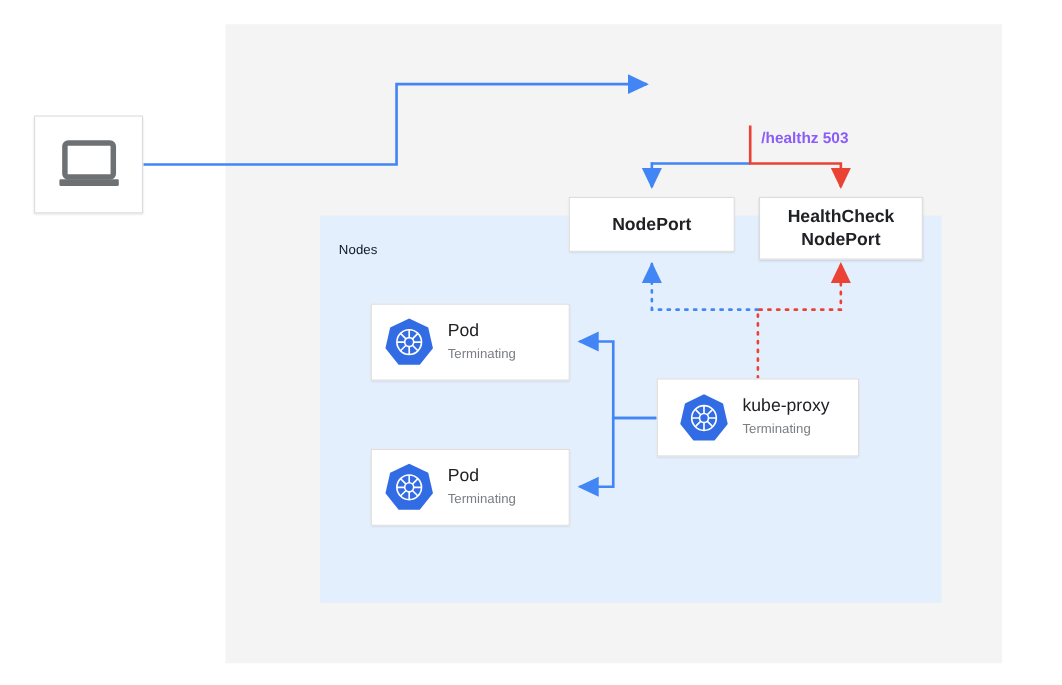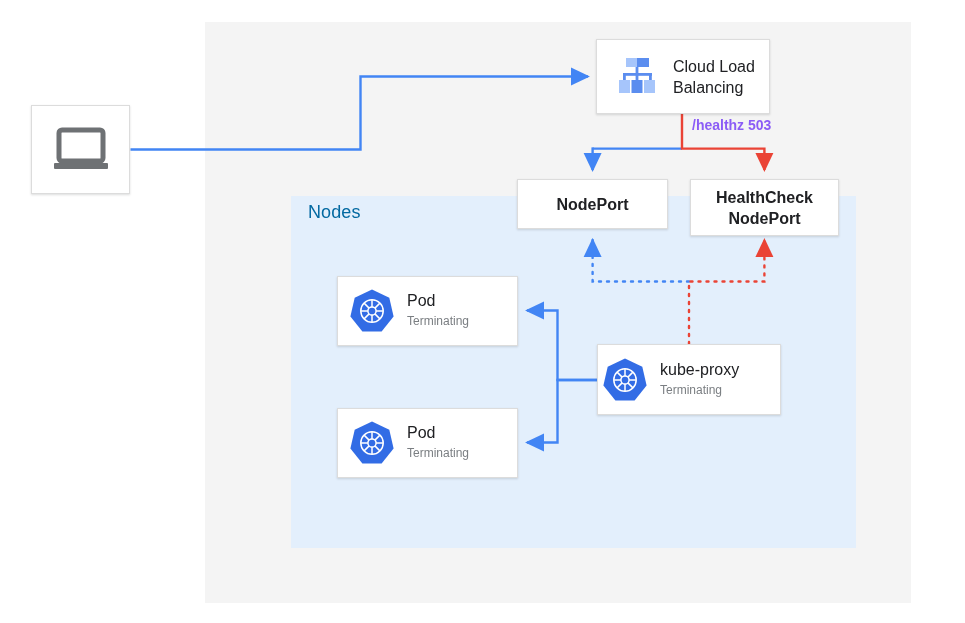--- a/index.html
+++ b/index.html
@@ -30,23 +30,23 @@
     background: #f4f4f4;
   }
   .panel-nodes {
     position: absolute;
     left: 291px; top: 196px;
     width: 565px; height: 352px;
     background: #e3effc;
   }
   .panel-nodes-label {
     position: absolute;
-    left: 308px; top: 202px;
-    font-size: 18px;
-    color: #0369a1;
+    left: 308px; top: 220px;
+    font-size: 12px;
+    color: #0f172a;
     letter-spacing: .1px;
   }
 
   
   .box {
     position: absolute;
     background: #ffffff;
     border: 1px solid #dcdcdc;
     box-shadow: 0 1px 2px rgba(60,64,67,0.18);
     box-sizing: border-box;
@@ -100,21 +100,21 @@
   #box-pod1 {
     left: 337px; top: 276px; width: 181px; height: 70px;
     padding-left: 11px;
   }
   #box-pod2 {
     left: 337px; top: 408px; width: 181px; height: 70px;
     padding-left: 11px;
   }
   #box-kubeproxy {
     left: 597px; top: 344px; width: 184px; height: 71px;
-    padding-left: 4px;
+    padding-left: 19px;
   }
 
   .icon-slot {
     flex: 0 0 auto;
     display: flex;
     align-items: center;
     justify-content: center;
   }
   .icon-k8s { width: 46px; height: 46px; margin-right: 12px; }
   .icon-clb { width: 44px; height: 40px; margin: 0 14px 0 10px; }
@@ -189,40 +189,20 @@
 
   <div class="box" id="box-client">
     <span class="icon-slot icon-laptop">
       <svg viewBox="0 0 58 46" width="58" height="46">
         <rect x="7" y="3" width="44" height="31" rx="3" ry="3" fill="none" stroke="#6e7174" stroke-width="5"></rect>
         <rect x="2" y="36" width="54" height="6" rx="1" fill="#6e7174"></rect>
       </svg>
     </span>
   </div>
 
-  <div class="box" id="box-clb">
-    <span class="icon-slot icon-clb">
-      <svg viewBox="0 0 44 40" width="44" height="40">
-        <rect x="11" y="1" width="11" height="9" fill="#a6c5fb"></rect>
-        <rect x="22" y="1" width="12" height="9" fill="#5b8def"></rect>
-        <rect x="20.6" y="10" width="2.8" height="6" fill="#5b8def"></rect>
-        <rect x="8" y="16" width="29" height="2.8" fill="#5b8def"></rect>
-        <rect x="8" y="16" width="2.8" height="7" fill="#5b8def"></rect>
-        <rect x="20.6" y="16" width="2.8" height="7" fill="#5b8def"></rect>
-        <rect x="34" y="16" width="2.8" height="7" fill="#5b8def"></rect>
-        <rect x="4" y="23" width="11" height="13" fill="#a6c5fb"></rect>
-        <rect x="16.5" y="23" width="11" height="13" fill="#5b8def"></rect>
-        <rect x="29" y="23" width="11" height="13" fill="#a6c5fb"></rect>
-      </svg>
-    </span>
-    <span class="txtwrap">
-      <span class="title-line">Cloud Load</span>
-      <span class="title-line">Balancing</span>
-    </span>
-  </div>
 
   <div class="box" id="box-nodeport">
     <span class="bold-center">NodePort</span>
   </div>
 
   <div class="box" id="box-hcnodeport">
     <span class="bold-center">HealthCheck</span>
     <span class="bold-center">NodePort</span>
   </div>
 

